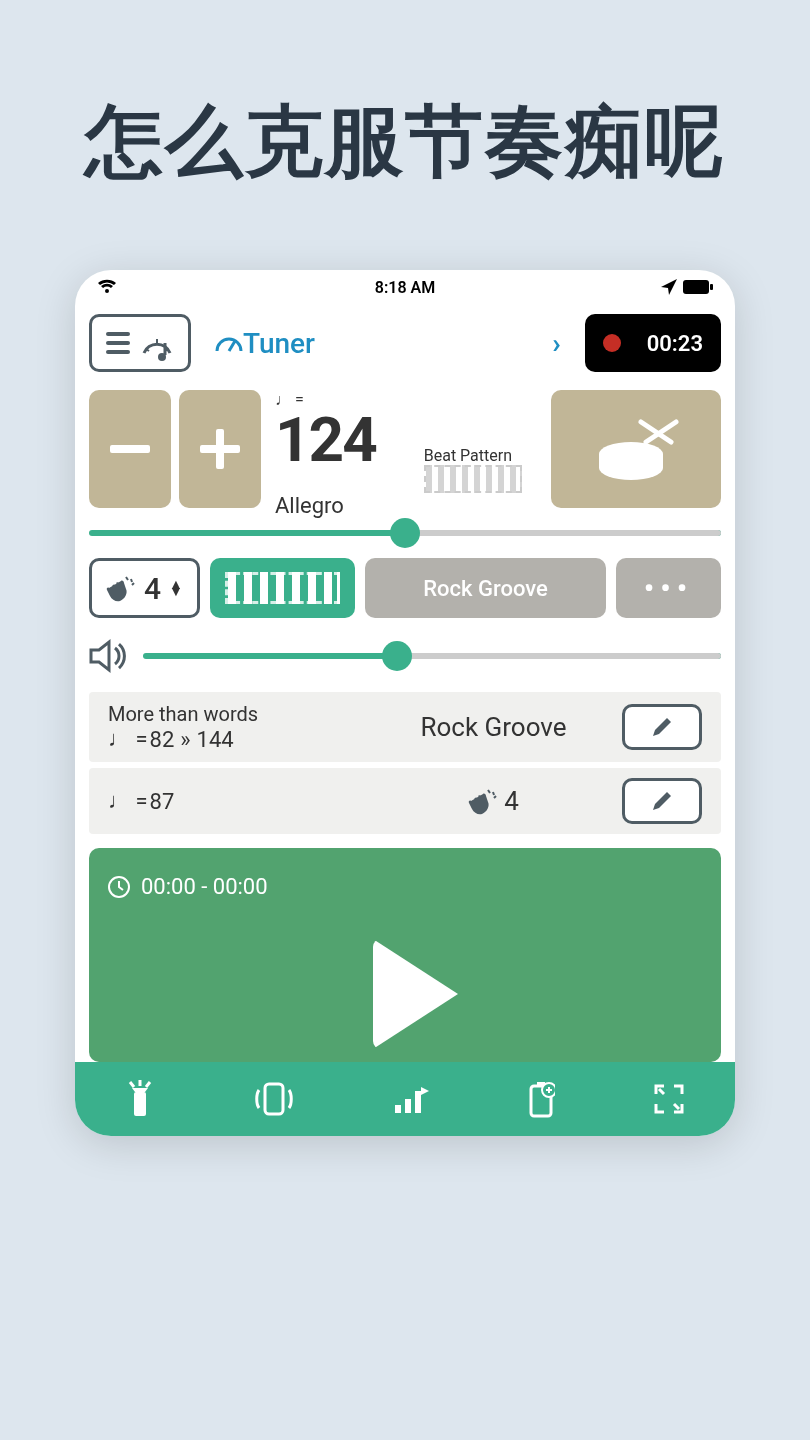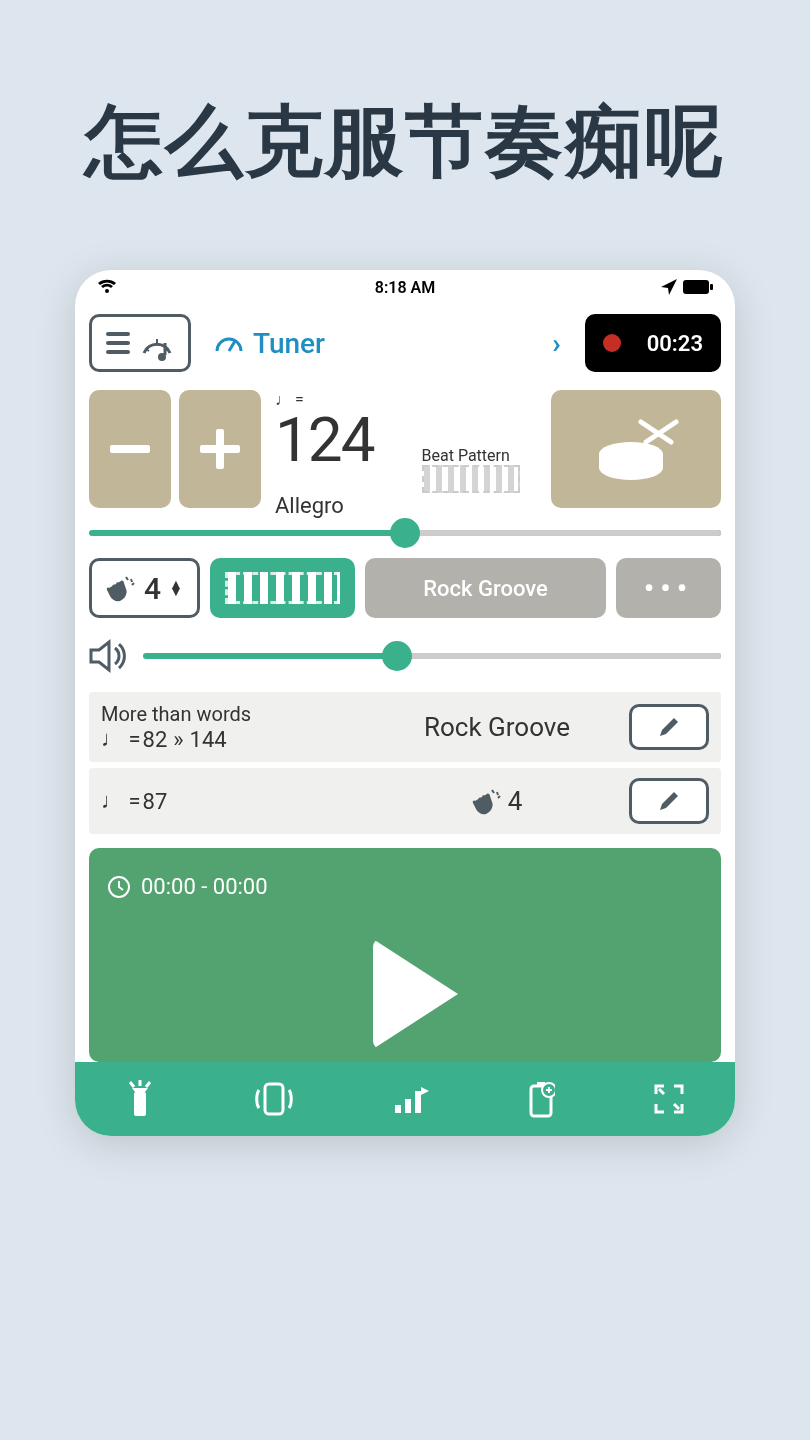--- a/index.html
+++ b/index.html
@@ -77,21 +77,21 @@
       border: none;
       border-radius: 10px;
       display: flex;
       align-items: center;
       justify-content: space-between;
       padding: 0 14px;
       font-size: 28px;
       color: #1f8ec2;
       font-weight: 500;
     }
-    .tuner-left { display: flex; align-items: center; gap: 10px; }
+    .tuner-left { display: flex; align-items: center; }
     .rec-btn {
       background: #000;
       border-radius: 10px;
       display: flex;
       align-items: center;
       gap: 26px;
       padding: 0 18px;
       color: #fff;
       font-size: 22px;
       font-weight: 600;
@@ -114,21 +114,21 @@
     }
     .bpm-display {
       flex: 1;
       display: flex;
       flex-direction: column;
       justify-content: center;
       padding: 0 6px;
     }
     .bpm-top { font-size: 16px; color: #333; display:flex; align-items:center; gap:2px;}
     .bpm-main { display: flex; align-items: baseline; gap: 4px; }
-    .bpm-number { font-size: 62px; font-weight: 400; color: #333; letter-spacing: -2px; line-height: 1; }
+    .bpm-number { font-size: 62px; font-weight: 700; color: #333; letter-spacing: -2px; line-height: 1; }
     .beat-pattern-label { font-size: 16px; color: #333; align-self: flex-start;}
     .bpm-tempo { font-size: 22px; color: #333; }
     .drum-btn {
       width: 170px;
       height: 118px;
       border-radius: 10px;
       background: #c1b697;
       display: flex;
       align-items: center;
       justify-content: center;
@@ -194,21 +194,21 @@
     .vol-row {
       display: flex;
       align-items: center;
       gap: 12px;
       padding: 10px 14px 18px 14px;
     }
 
     .song-item {
       background: #f0f0ee;
       margin: 0 14px 6px 14px;
-      padding: 10px 12px;
+      padding: 10px 19px;
       display: flex;
       align-items: center;
       justify-content: space-between;
       border-radius: 4px;
     }
     .song-left { flex: 1; }
     .song-name { font-size: 20px; color: #333; }
     .song-bpm { font-size: 22px; color: #333; display: flex; align-items: center; gap: 2px; }
     .song-center { flex: 1; font-size: 26px; color: #333; display:flex; align-items:center; justify-content:center; gap:6px;}
     .edit-btn {

